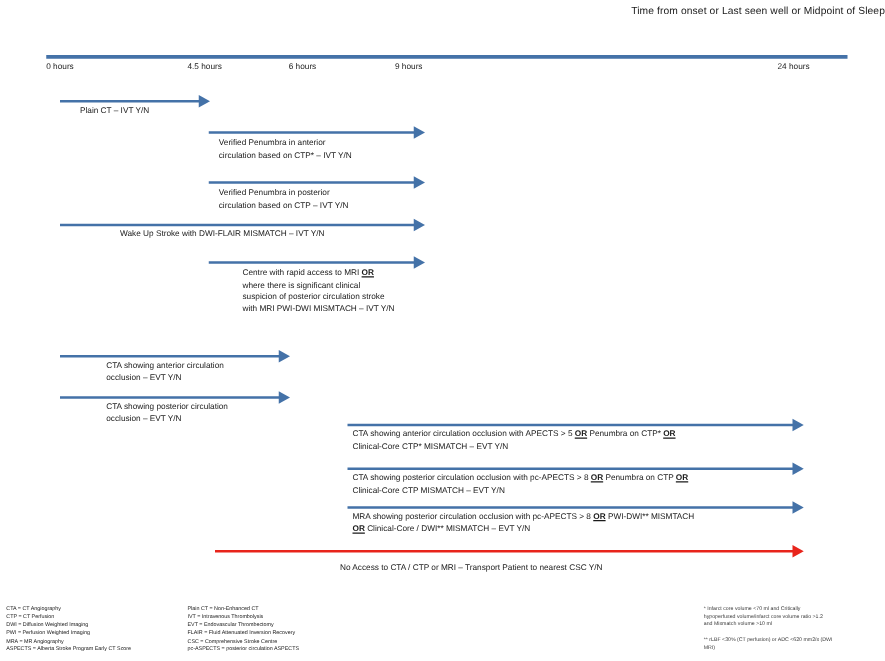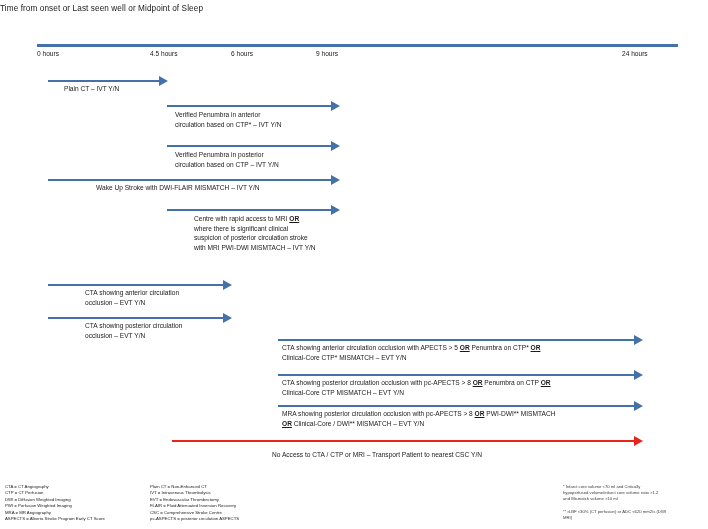--- a/index.html
+++ b/index.html
@@ -21,21 +21,21 @@
     width: 708px;
     height: 529px;
   }
 
   
   .chart-title {
     position: absolute;
     left: 0;
     top: 4px;
     width: 708px;
-    text-align: left;
+    text-align: right;
     font-size: 8.2px;
     letter-spacing: .1px;
     color: #1a1a1a;
   }
 
   
   .axis-bar {
     position: absolute;
     left: 37px;
     top: 44px;

